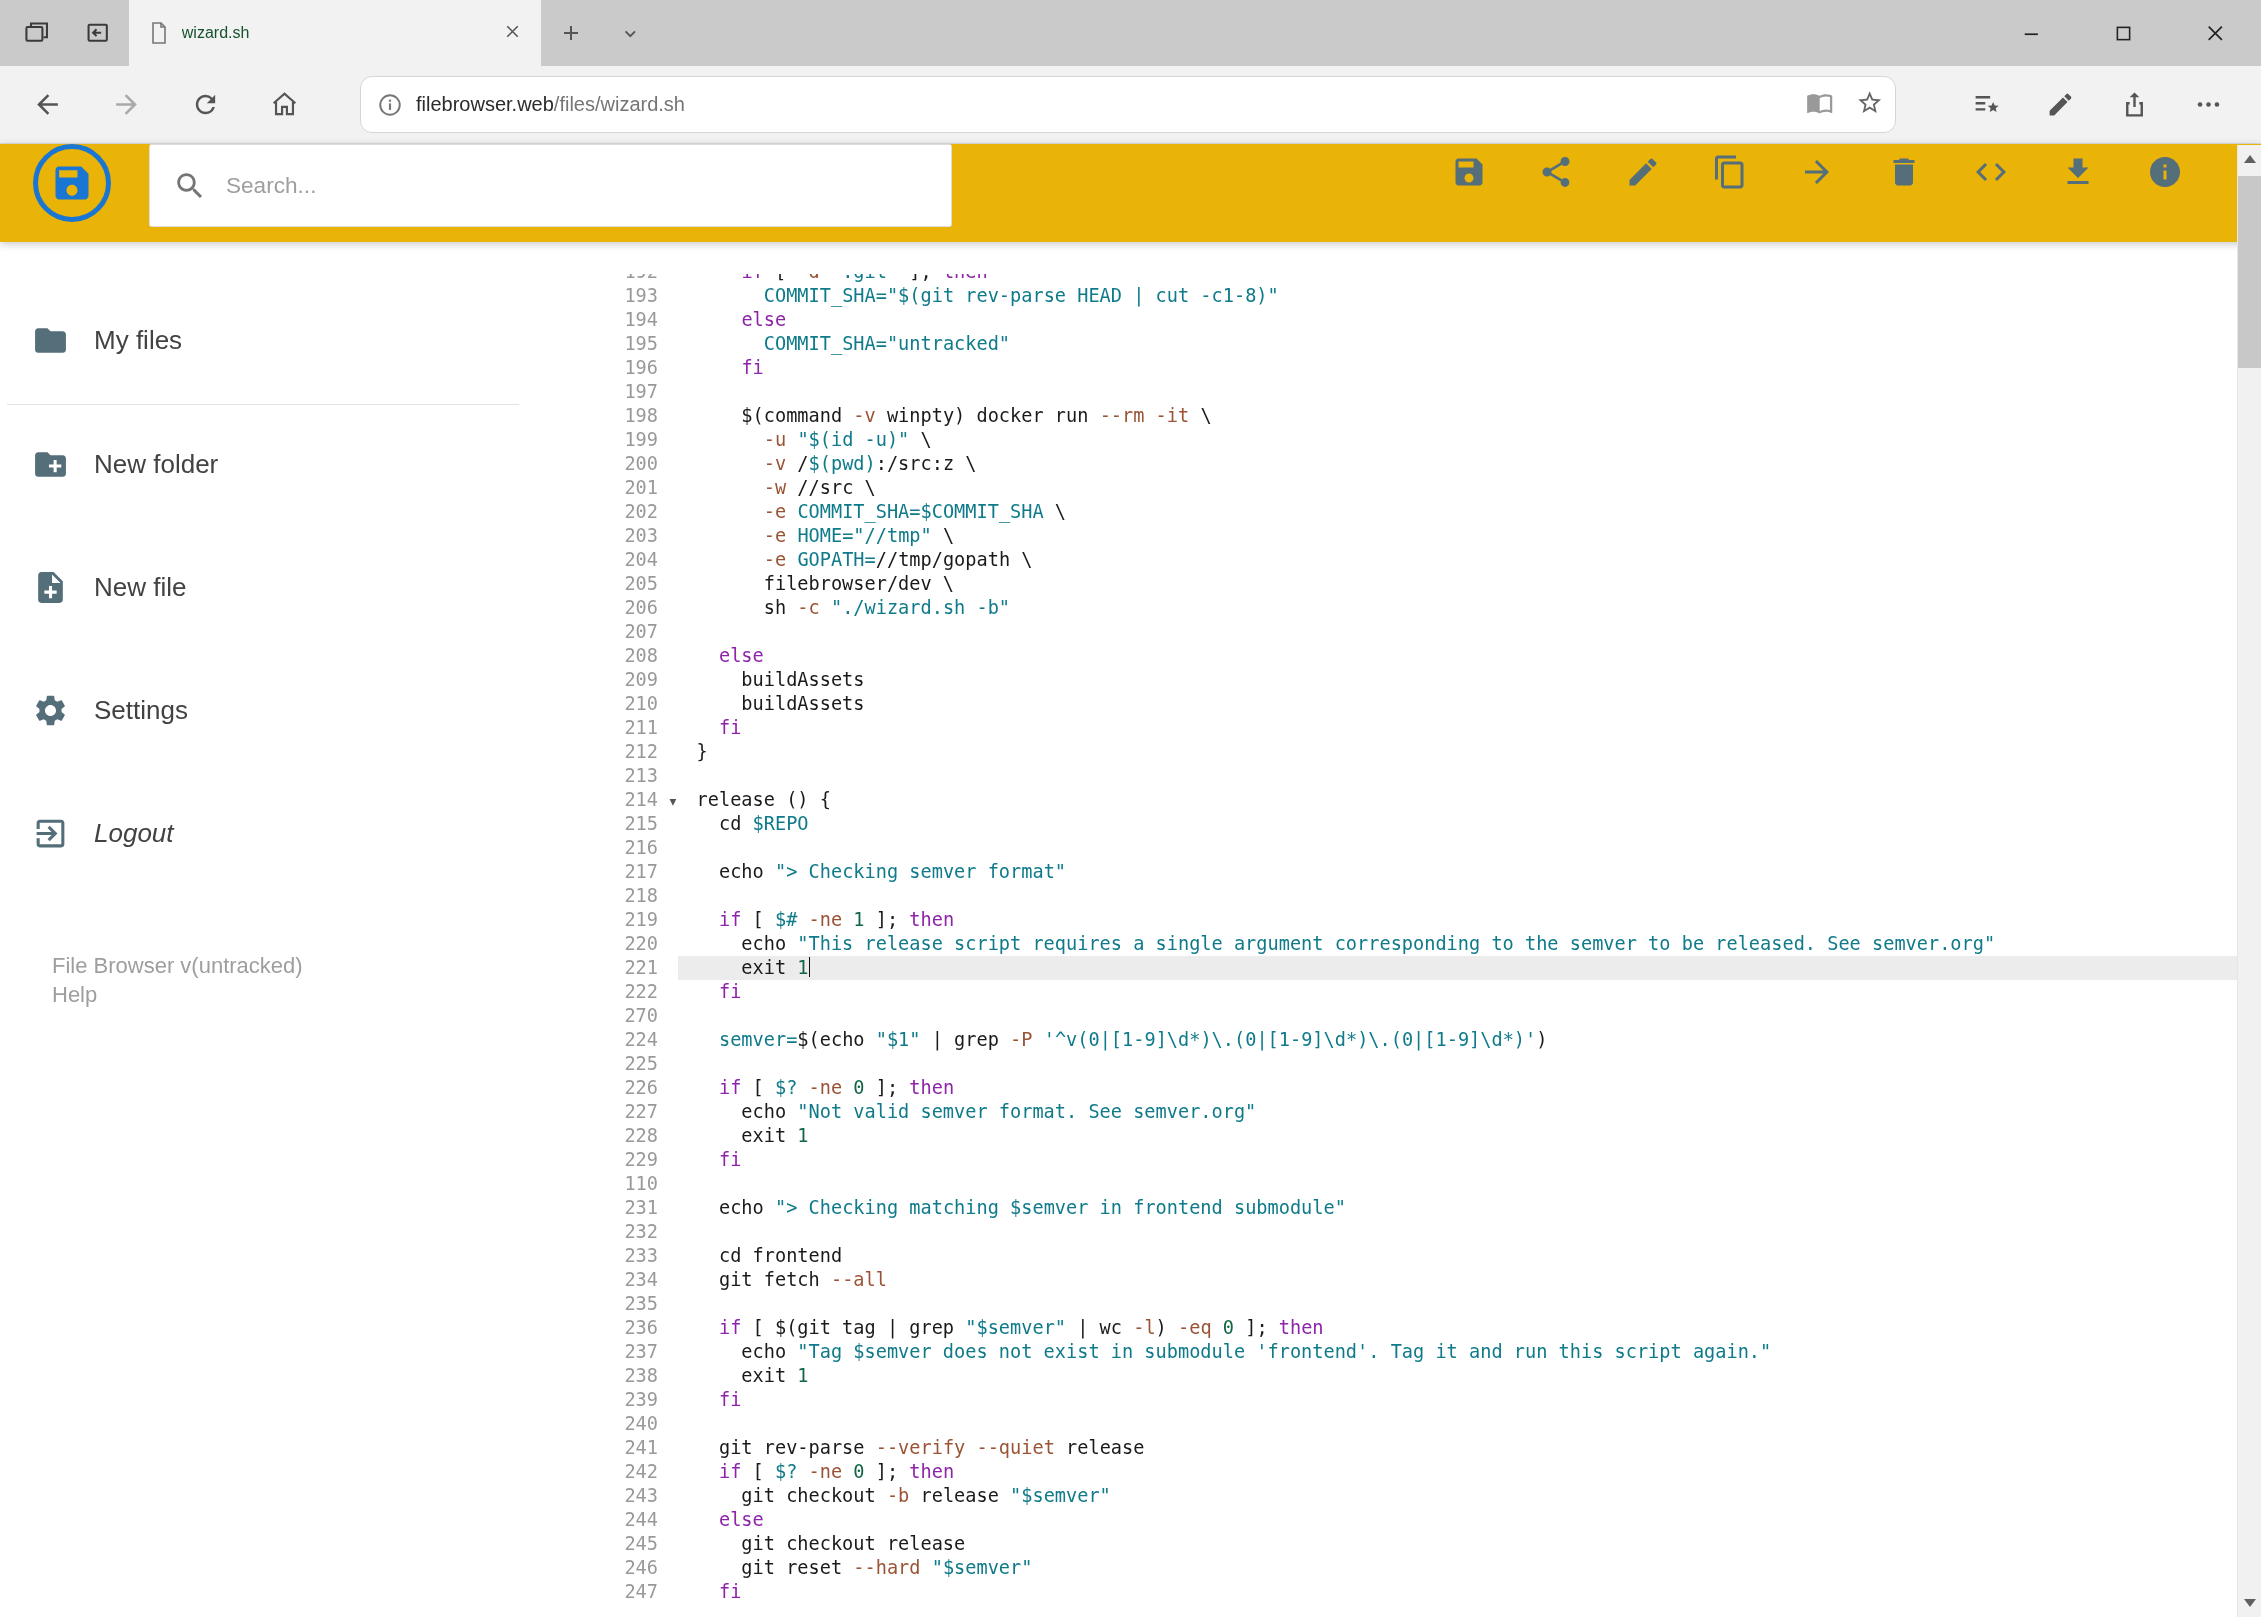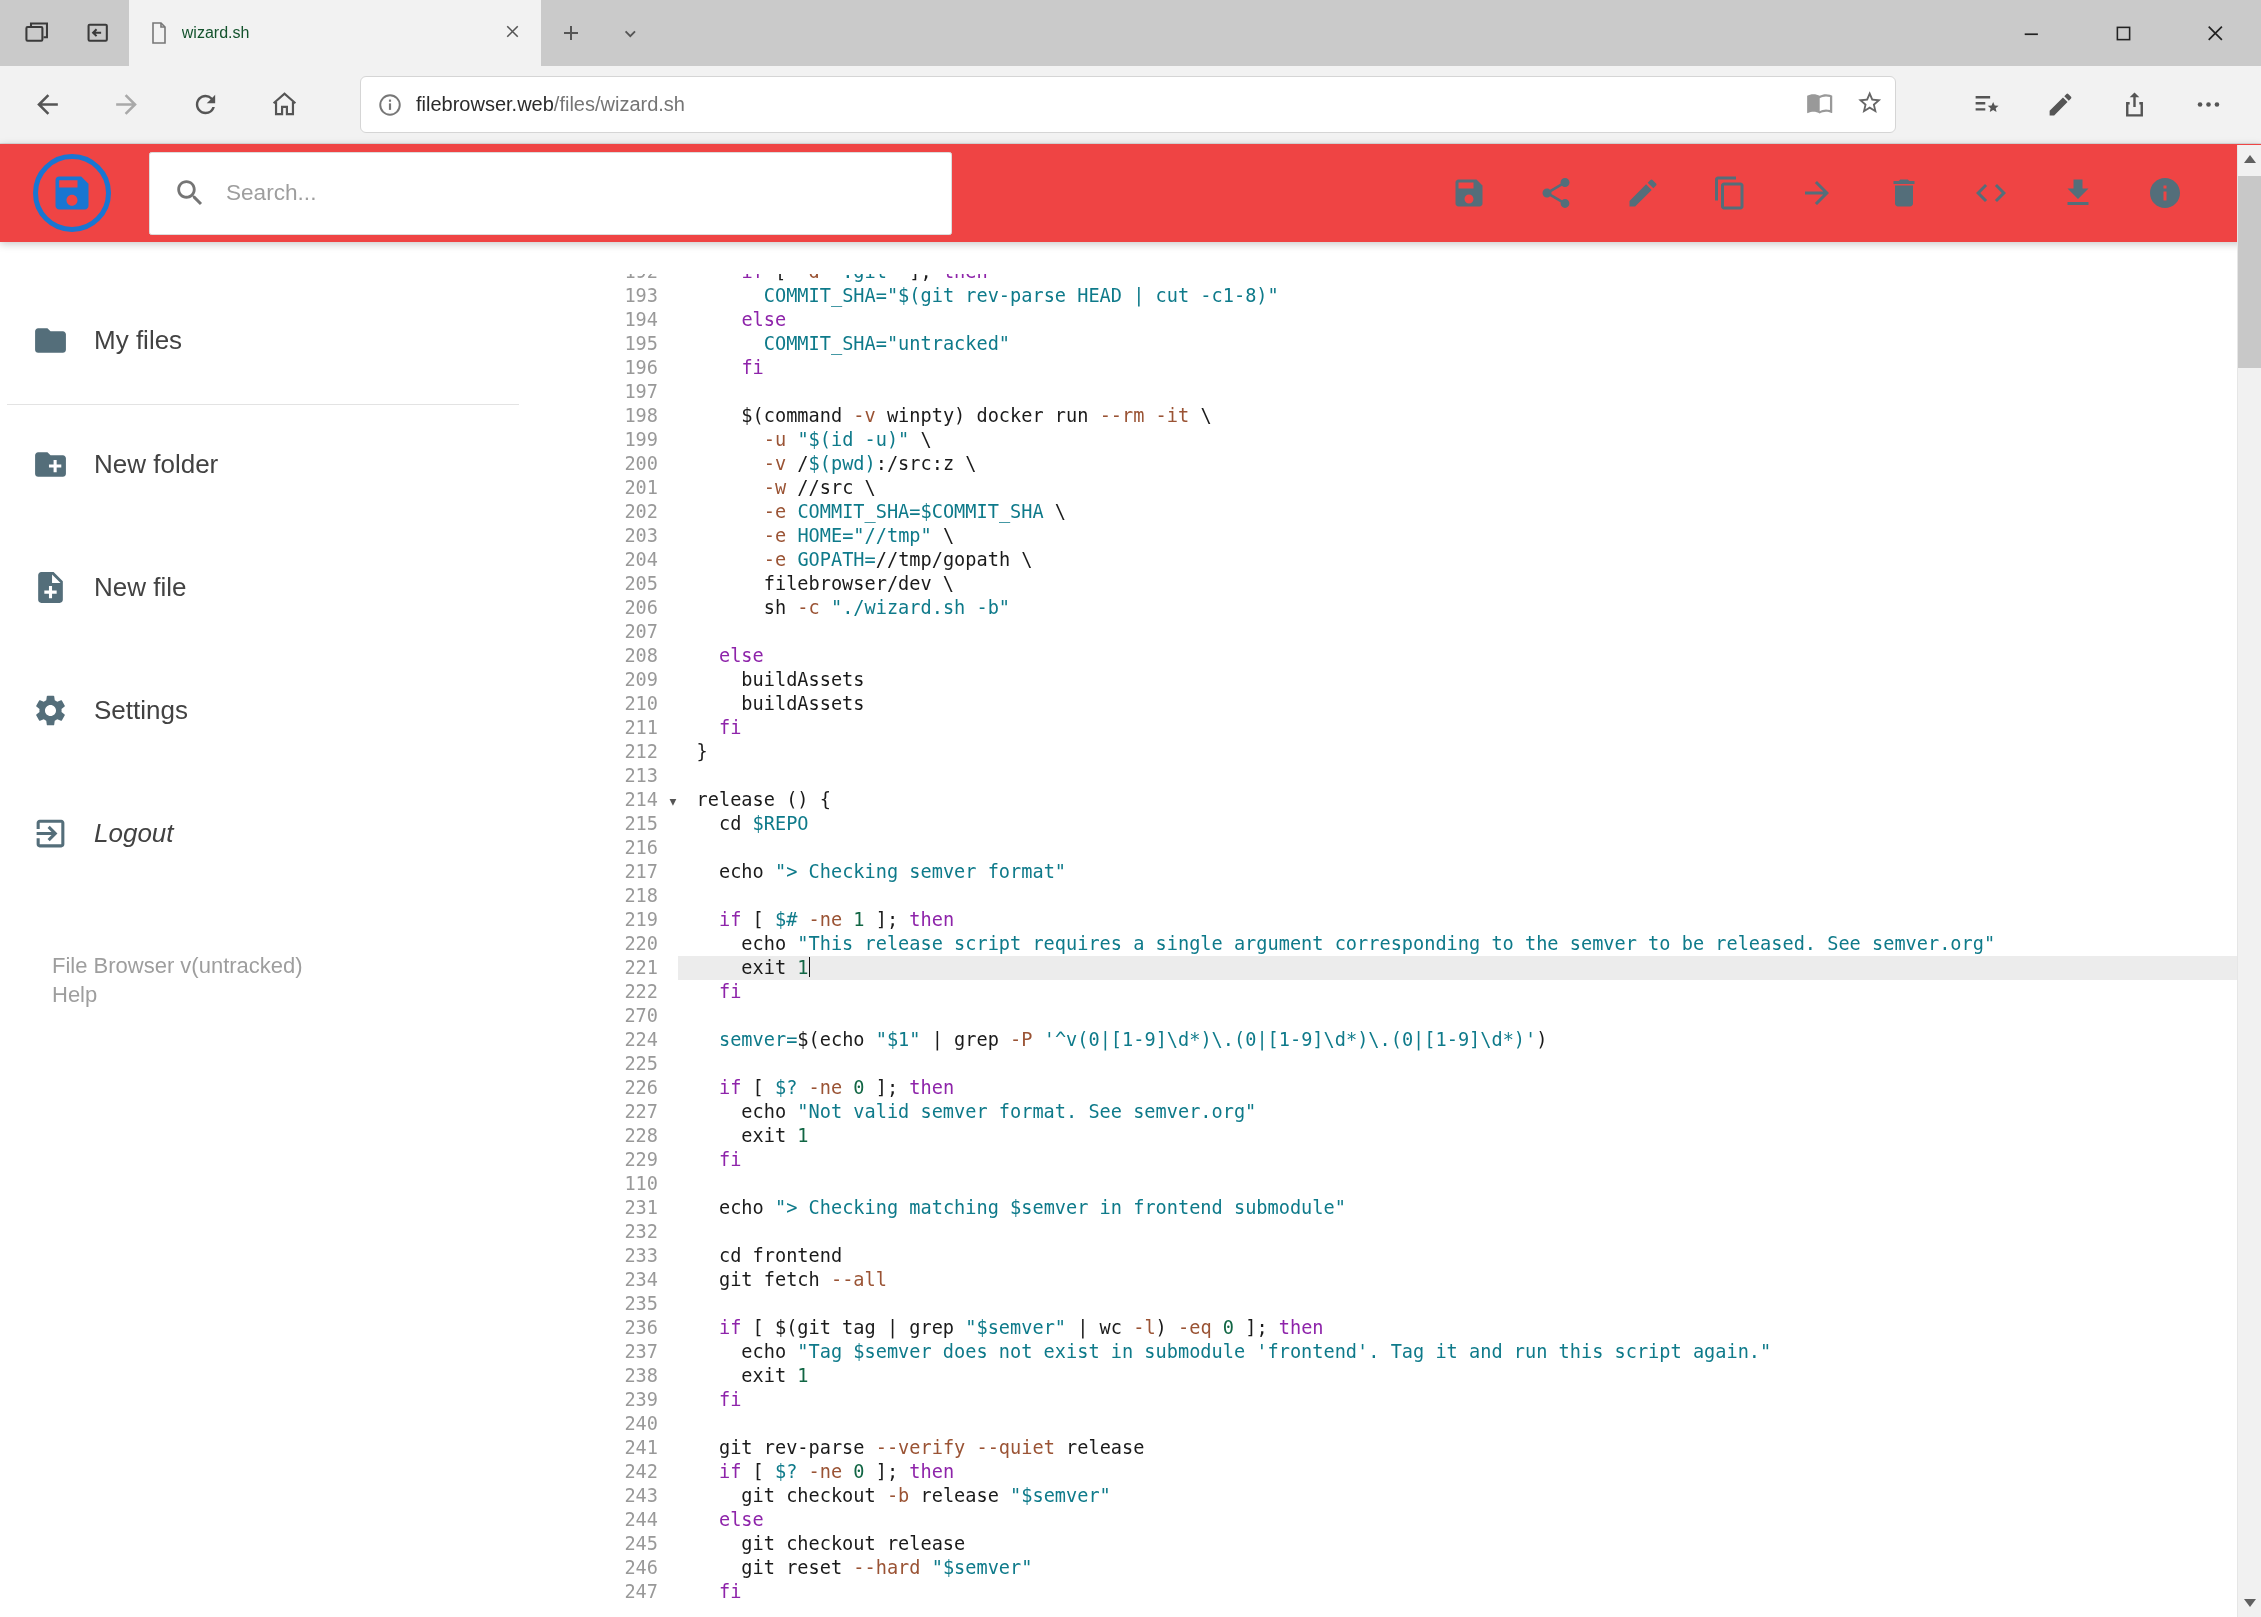--- a/index.html
+++ b/index.html
@@ -13,30 +13,30 @@
   .tab{width:412px;background:#f2f2f2;display:flex;align-items:center;padding:0 18px;gap:11.3px}
   .tab-title{flex:1;font-size:16px;color:#14532d;white-space:nowrap;overflow:hidden}
   .newtab{width:61px;display:flex;align-items:center;justify-content:center}
   .chevbtn{width:57px;display:flex;align-items:center;justify-content:center}
   .tb-spacer{flex:1}
   .winbtn{width:92px;display:flex;align-items:center;justify-content:center}
 
   
   .navbar{height:78px;background:#f2f2f2;display:flex;align-items:center;padding-left:8px;border-bottom:0.8px solid #dcdcdc}
   .navbtn{width:79px;height:78px;display:flex;align-items:center;justify-content:center}
-  .urlbar{height:57px;flex:1;max-width:1536px;margin-left:36px;background:#fff;border:0.8px solid #d5d5d5;border-radius:6px;display:flex;align-items:center;padding:0 12px 0 16px}
+  .urlbar{height:57px;flex:1;max-width:1536px;margin-left:36px;background:#fff;border:0.8px solid #d5d5d5;border-radius:12px;display:flex;align-items:center;padding:0 12px 0 16px}
   .url-text{margin-left:13px;font-size:20px;white-space:nowrap}
   .url-domain{color:#2b2b2b}
   .url-path{color:#757575}
   .urlbar .sp{flex:1}
   .actbtns{margin-left:auto;margin-right:16px;display:flex}
   .actbtn{width:74px;height:78px;display:flex;align-items:center;justify-content:center}
 
   
-  .fb-header{height:98px;background:#ef4444;display:flex;align-items:center;position:relative;z-index:4;box-shadow:0 2.4px 8px rgba(0,0,0,.22)}
+  .fb-header{height:98px;background:#eab308;display:flex;align-items:flex-start;position:relative;z-index:4;box-shadow:0 2.4px 8px rgba(0,0,0,.22)}
   .logo{width:78px;height:78px;margin-left:33px;border:5.7px solid #1976d2;border-radius:50%;display:flex;align-items:center;justify-content:center;flex:none}
   .searchbox{margin-left:38px;width:803px;height:83px;border:0.8px solid #dcdcdc;border-radius:2.4px;display:flex;align-items:center;padding:0 22.6px;background:#fff}
   .searchbox input{flex:1;margin-left:19.4px;border:none;outline:none;font-size:22.6px;color:#444;font-family:"Liberation Sans",sans-serif;background:transparent}
   .searchbox input::placeholder{color:#9e9e9e}
   .fb-toolbar{margin-left:auto;margin-right:69px;display:flex;gap:32px}
   .fb-toolbar .tb{width:55px;height:55px;display:flex;align-items:center;justify-content:center}
 
   
   .app-body{position:absolute;top:274px;left:0;right:0;bottom:0;display:flex;background:#fff}
   .sidebar{width:584px;flex:none;position:relative;background:#fff}

